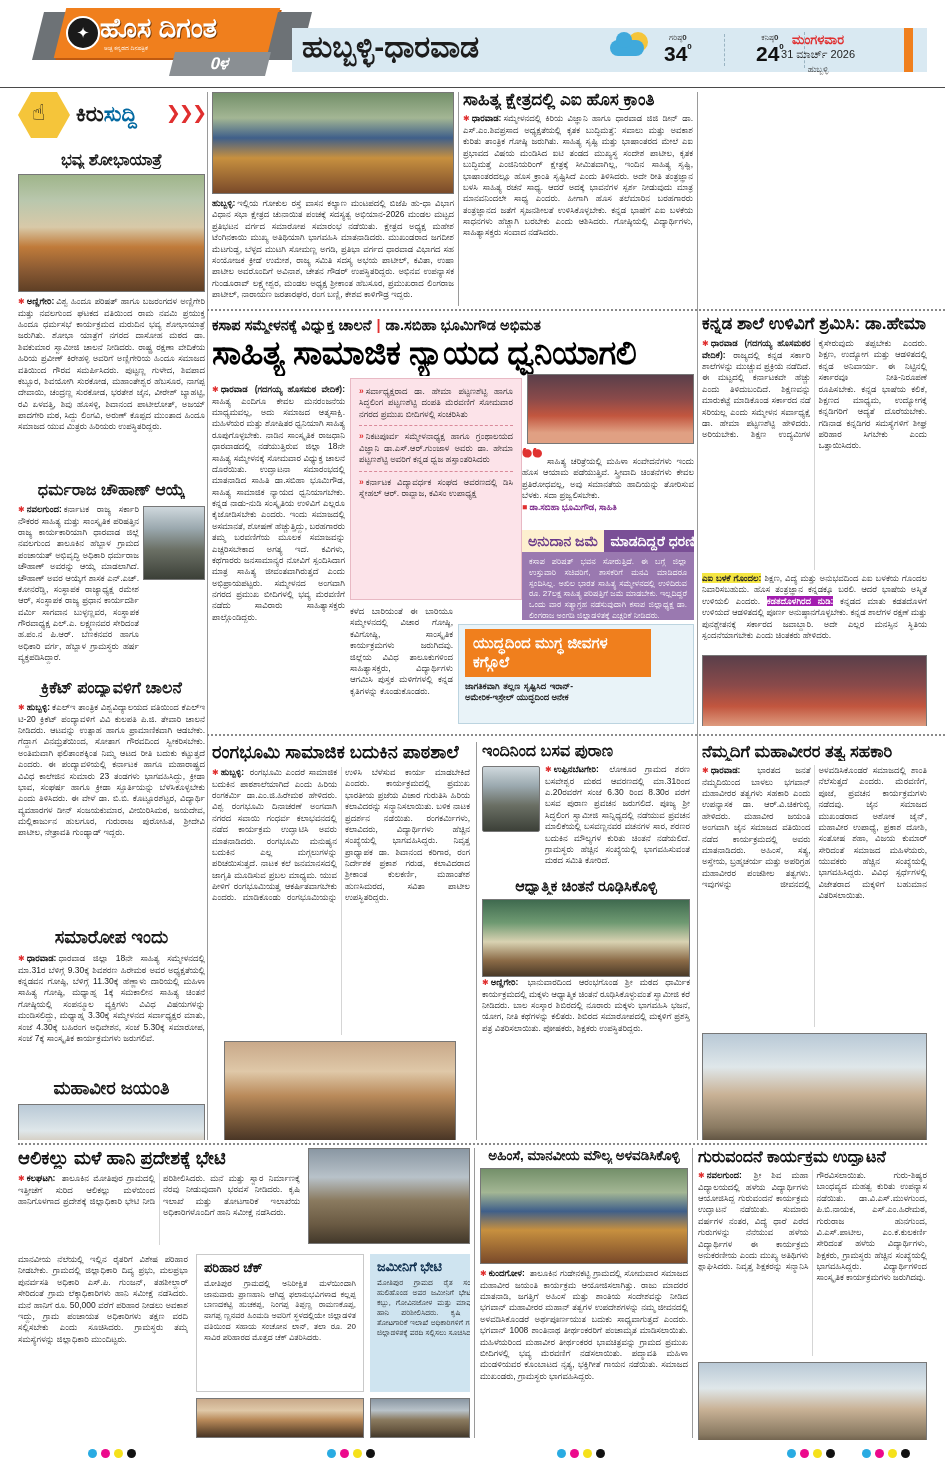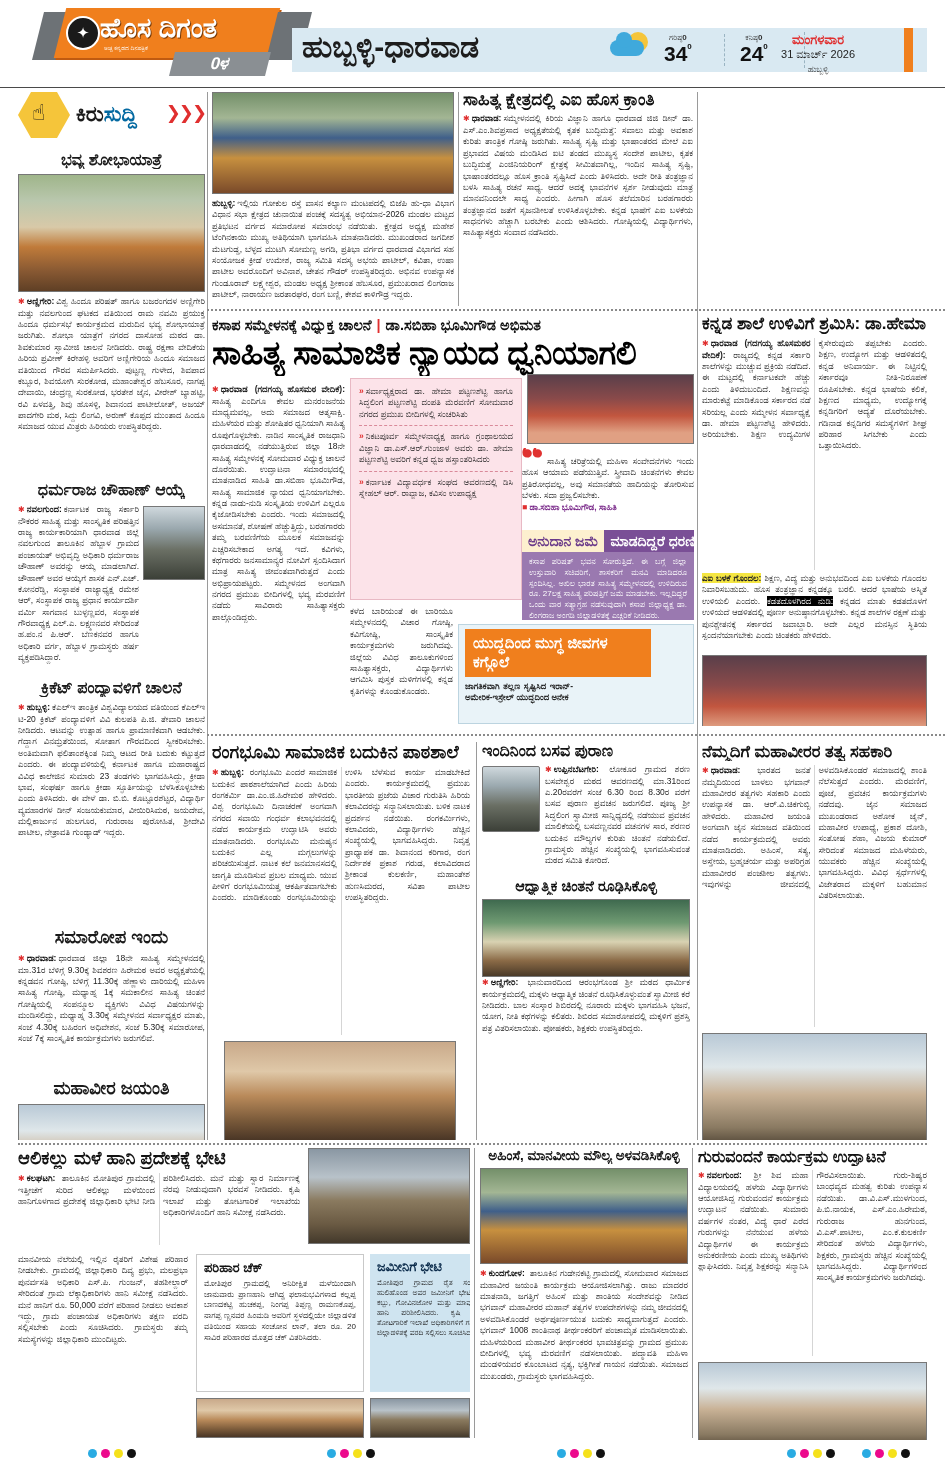--- a/index.html
+++ b/index.html
@@ -34,21 +34,21 @@
   .qattr{font-weight:bold;color:#7a2a8a;font-size:8.5px;}
   .grantbox{background:#9a79b0;box-sizing:border-box;overflow:hidden;}
   .granthead{display:flex;font-weight:bold;font-size:14px;line-height:1;}
   .granthead .l{background:#fdf0cf;color:#6a3a8a;padding:4px 6px;white-space:nowrap;overflow:hidden;}
   .granthead .r{background:#7a4f96;color:#fff;padding:4px 6px;flex:1;white-space:nowrap;overflow:hidden;}
   .grantbody{color:#fff;font-size:8px;line-height:1.35;padding:5px 7px;text-align:justify;overflow:hidden;}
   .warbox{background:#e9f3f8;border:1px solid #bcd4e0;box-sizing:border-box;overflow:hidden;}
   .warhead{background:#f07f1d;color:#fff;font-weight:bold;font-size:15px;line-height:1.25;
            padding:5px 8px;display:inline-block;max-width:170px;overflow:hidden;}
   .hl-y{background:#f5e642;font-weight:bold;}
-  .hl-r{background:#000000;color:#fff;font-weight:normal;}
+  .hl-r{background:#a21caf;color:#fff;font-weight:bold;}
   .cols2{column-count:2;column-gap:8px;column-rule:1px solid #d5d5d5;}
   .whitebox{background:#ffffff;border:1px solid #c9c9c9;box-sizing:border-box;padding:5px 7px;}
   .bluebox{background:#cfe4f0;box-sizing:border-box;padding:5px 7px;}
   .boxhead{font-weight:bold;font-size:13px;color:#0a2a4a;margin-bottom:3px;white-space:nowrap;overflow:hidden;}
   .regdot{width:9px;height:9px;border-radius:50%;display:inline-block;margin-right:4px;}
   
   .logo-wrap{position:absolute;left:52px;top:8px;width:238px;height:66px;}
   .logo-gray-l{position:absolute;left:-14px;top:4px;width:50px;height:48px;background:#6d7276;transform:skewX(-14deg);}
   .logo-orange{position:absolute;left:8px;top:0;width:214px;height:50px;background:#f07f1d;transform:skewX(-14deg);
                box-shadow:2px 2px 0 #c05a10;}
@@ -103,21 +103,21 @@
       <div class="strip-title">ಹುಬ್ಬಳ್ಳಿ-ಧಾರವಾಡ</div>
       <div class="wicon">
         <div class="wsun"></div>
         <div class="wcloud"></div>
       </div>
       <div class="tempwrap" style="left:372px;">
         <span style="font-size:7.5px;">ಗರಿಷ್ಠ</span><span class="tempdeg">0</span>
         <div class="tempval"><span>34</span><span class="tempdeg">0</span></div>
       </div>
       <div class="abs" style="left:432px;top:6px;height:32px;border-left:1px dashed #9ab4c2;"></div>
-      <div class="tempwrap" style="left:448px;">
+      <div class="tempwrap" style="left:464px;">
         <span style="font-size:7.5px;">ಕನಿಷ್ಠ</span><span class="tempdeg">0</span>
         <div class="tempval"><span>24</span><span class="tempdeg">0</span></div>
       </div>
       <div class="abs" style="left:512px;top:4px;height:36px;border-left:1px dashed #9ab4c2;"></div>
       <div class="daybox">
         <div class="dayname">ಮಂಗಳವಾರ</div>
         <div class="daydate">31 ಮಾರ್ಚ್ 2026</div>
         <div class="dayplace">ಹುಬ್ಬಳ್ಳಿ</div>
       </div>
       <div class="orangebar"></div>

